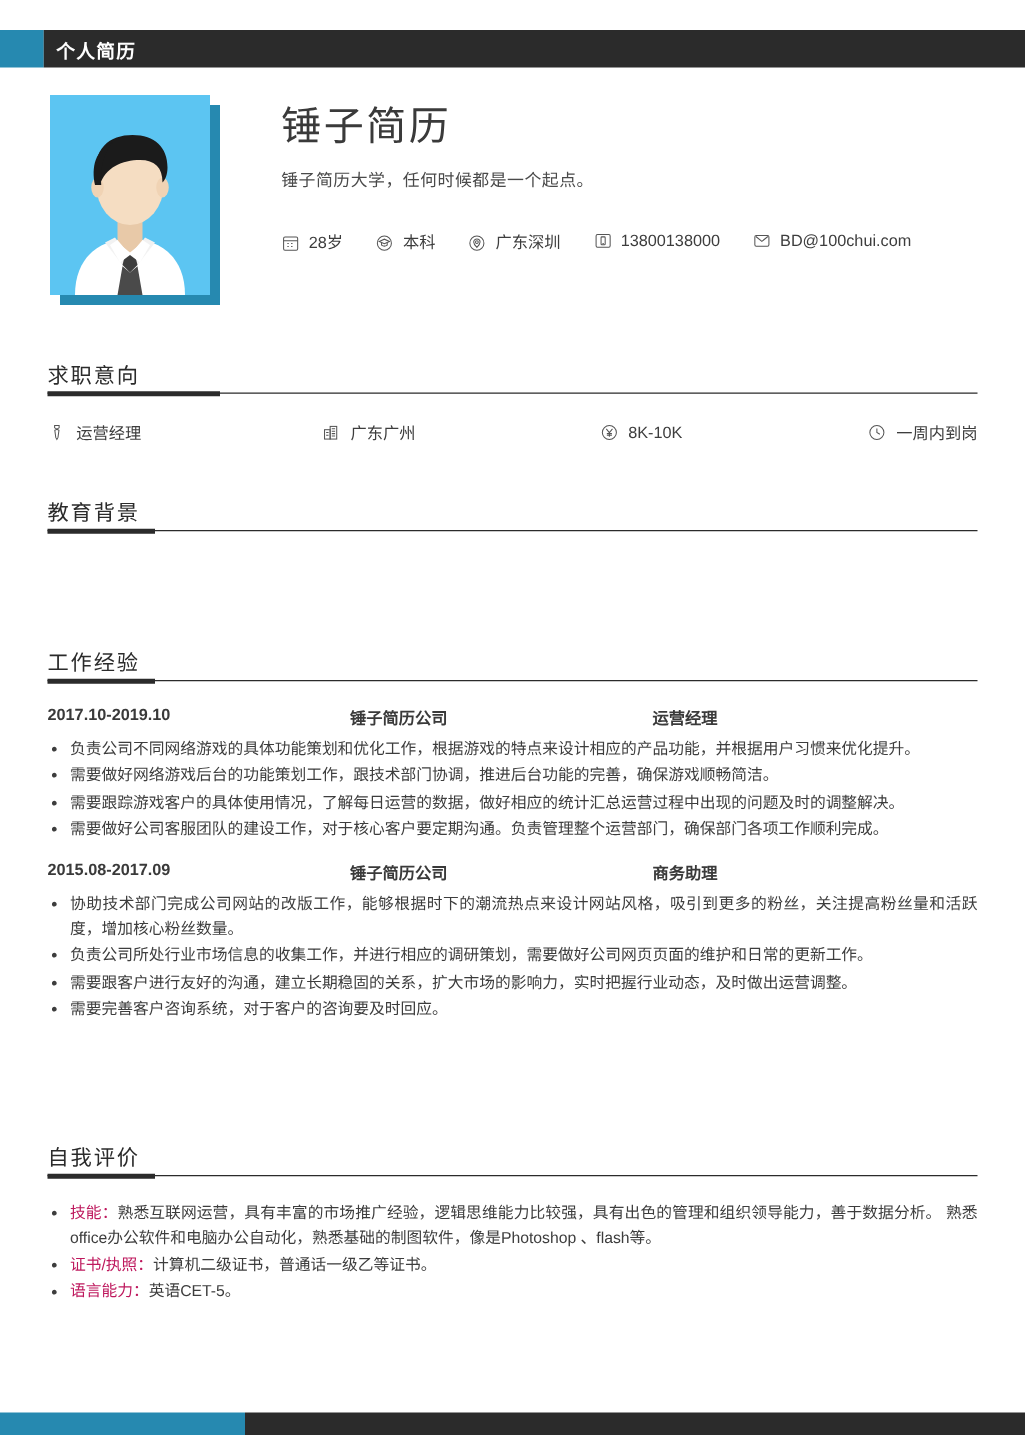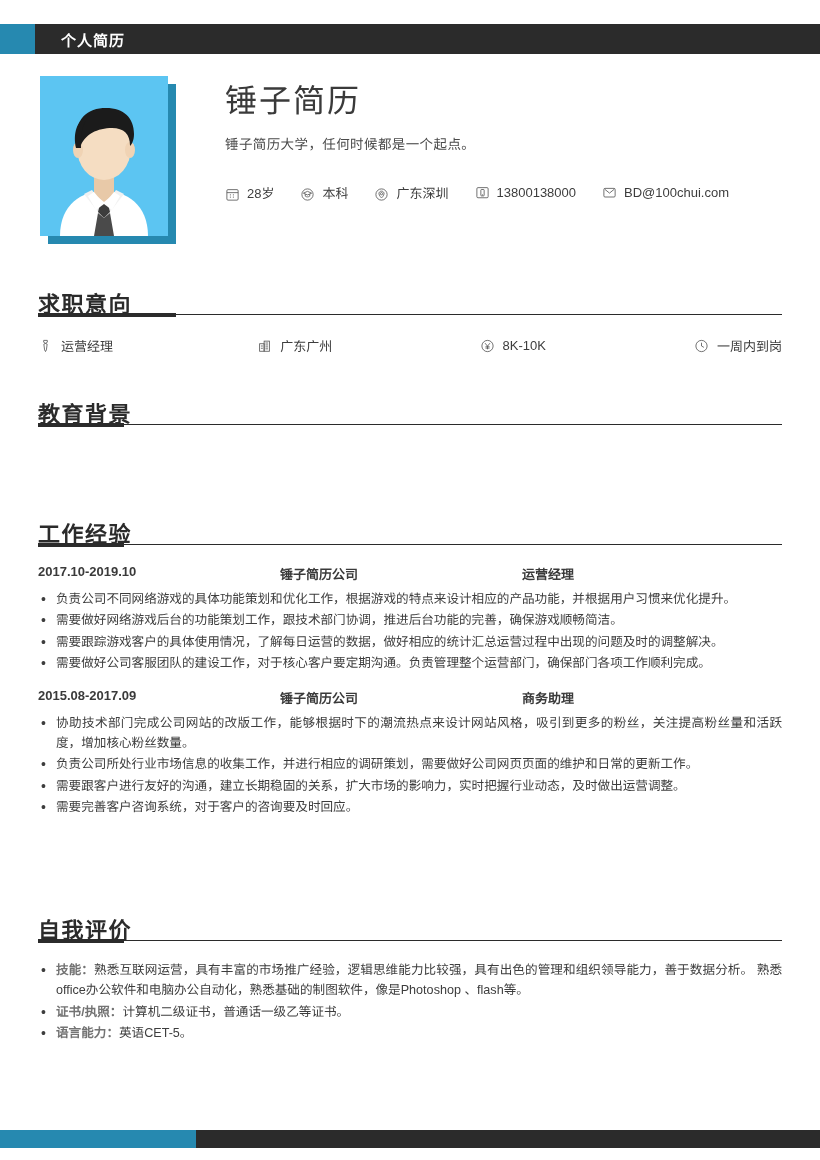--- a/index.html
+++ b/index.html
@@ -29,21 +29,21 @@
   .banner-accent { background: #2689b0; height: 100%; flex: 0 0 auto; }
   .banner-dark   { background: #2b2b2b; height: 100%; flex: 1 1 auto; display:flex; align-items:center; }
   .banner-top .banner-accent { width: 35px; }
   .banner-bottom .banner-accent { width: 196px; }
 
   .banner-title {
     color: #ffffff;
     font-size: 15px;
     font-weight: bold;
     letter-spacing: 1px;
-    padding-left: 26px;
+    padding-left: 10px;
   }
 
   
   .profile {
     position: absolute;
     top: 76px;
     left: 40px;
     width: 740px;
     display: flex;
     align-items: flex-start;
@@ -110,22 +110,22 @@
   }
   .contact-item:last-child { margin-right: 0; }
   .contact-item .ico { margin-right: 7px; display: inline-flex; }
   .contact-item .ico svg { display:block; }
 
   
   .section { position: absolute; left: 38px; width: 744px; }
 
   .sec-head { position: relative; height: 34px; margin-bottom: 4px; }
   .sec-title {
-    font-size: 22px;
-    font-weight: bold;
+    font-size: 17px;
+    font-weight: normal;
     color: #2b2b2b;
     letter-spacing: 1.5px;
     display: inline-block;
     padding-bottom: 5px;
     position: relative;
     z-index: 2;
   }
   .sec-rule-thin {
     position: absolute;
     left: 0; right: 0;
@@ -180,21 +180,21 @@
     text-align: justify;
   }
   .bullets li::before {
     content: "\2022";
     position: absolute;
     left: 3px;
     top: -1px;
     font-size: 14px;
     color: #3d3d3d;
   }
-  .bullets li b { font-weight: bold; color: #737373; }
+  .bullets li b { font-weight: normal; color: #be185d; }
 
   .edu-table { margin-top: 4px; }
 </style>
 </head>
 <body>
 
 <div class="banner banner-top">
   <div class="banner-accent"></div>
   <div class="banner-dark">
     <span class="banner-title">个人简历</span>

